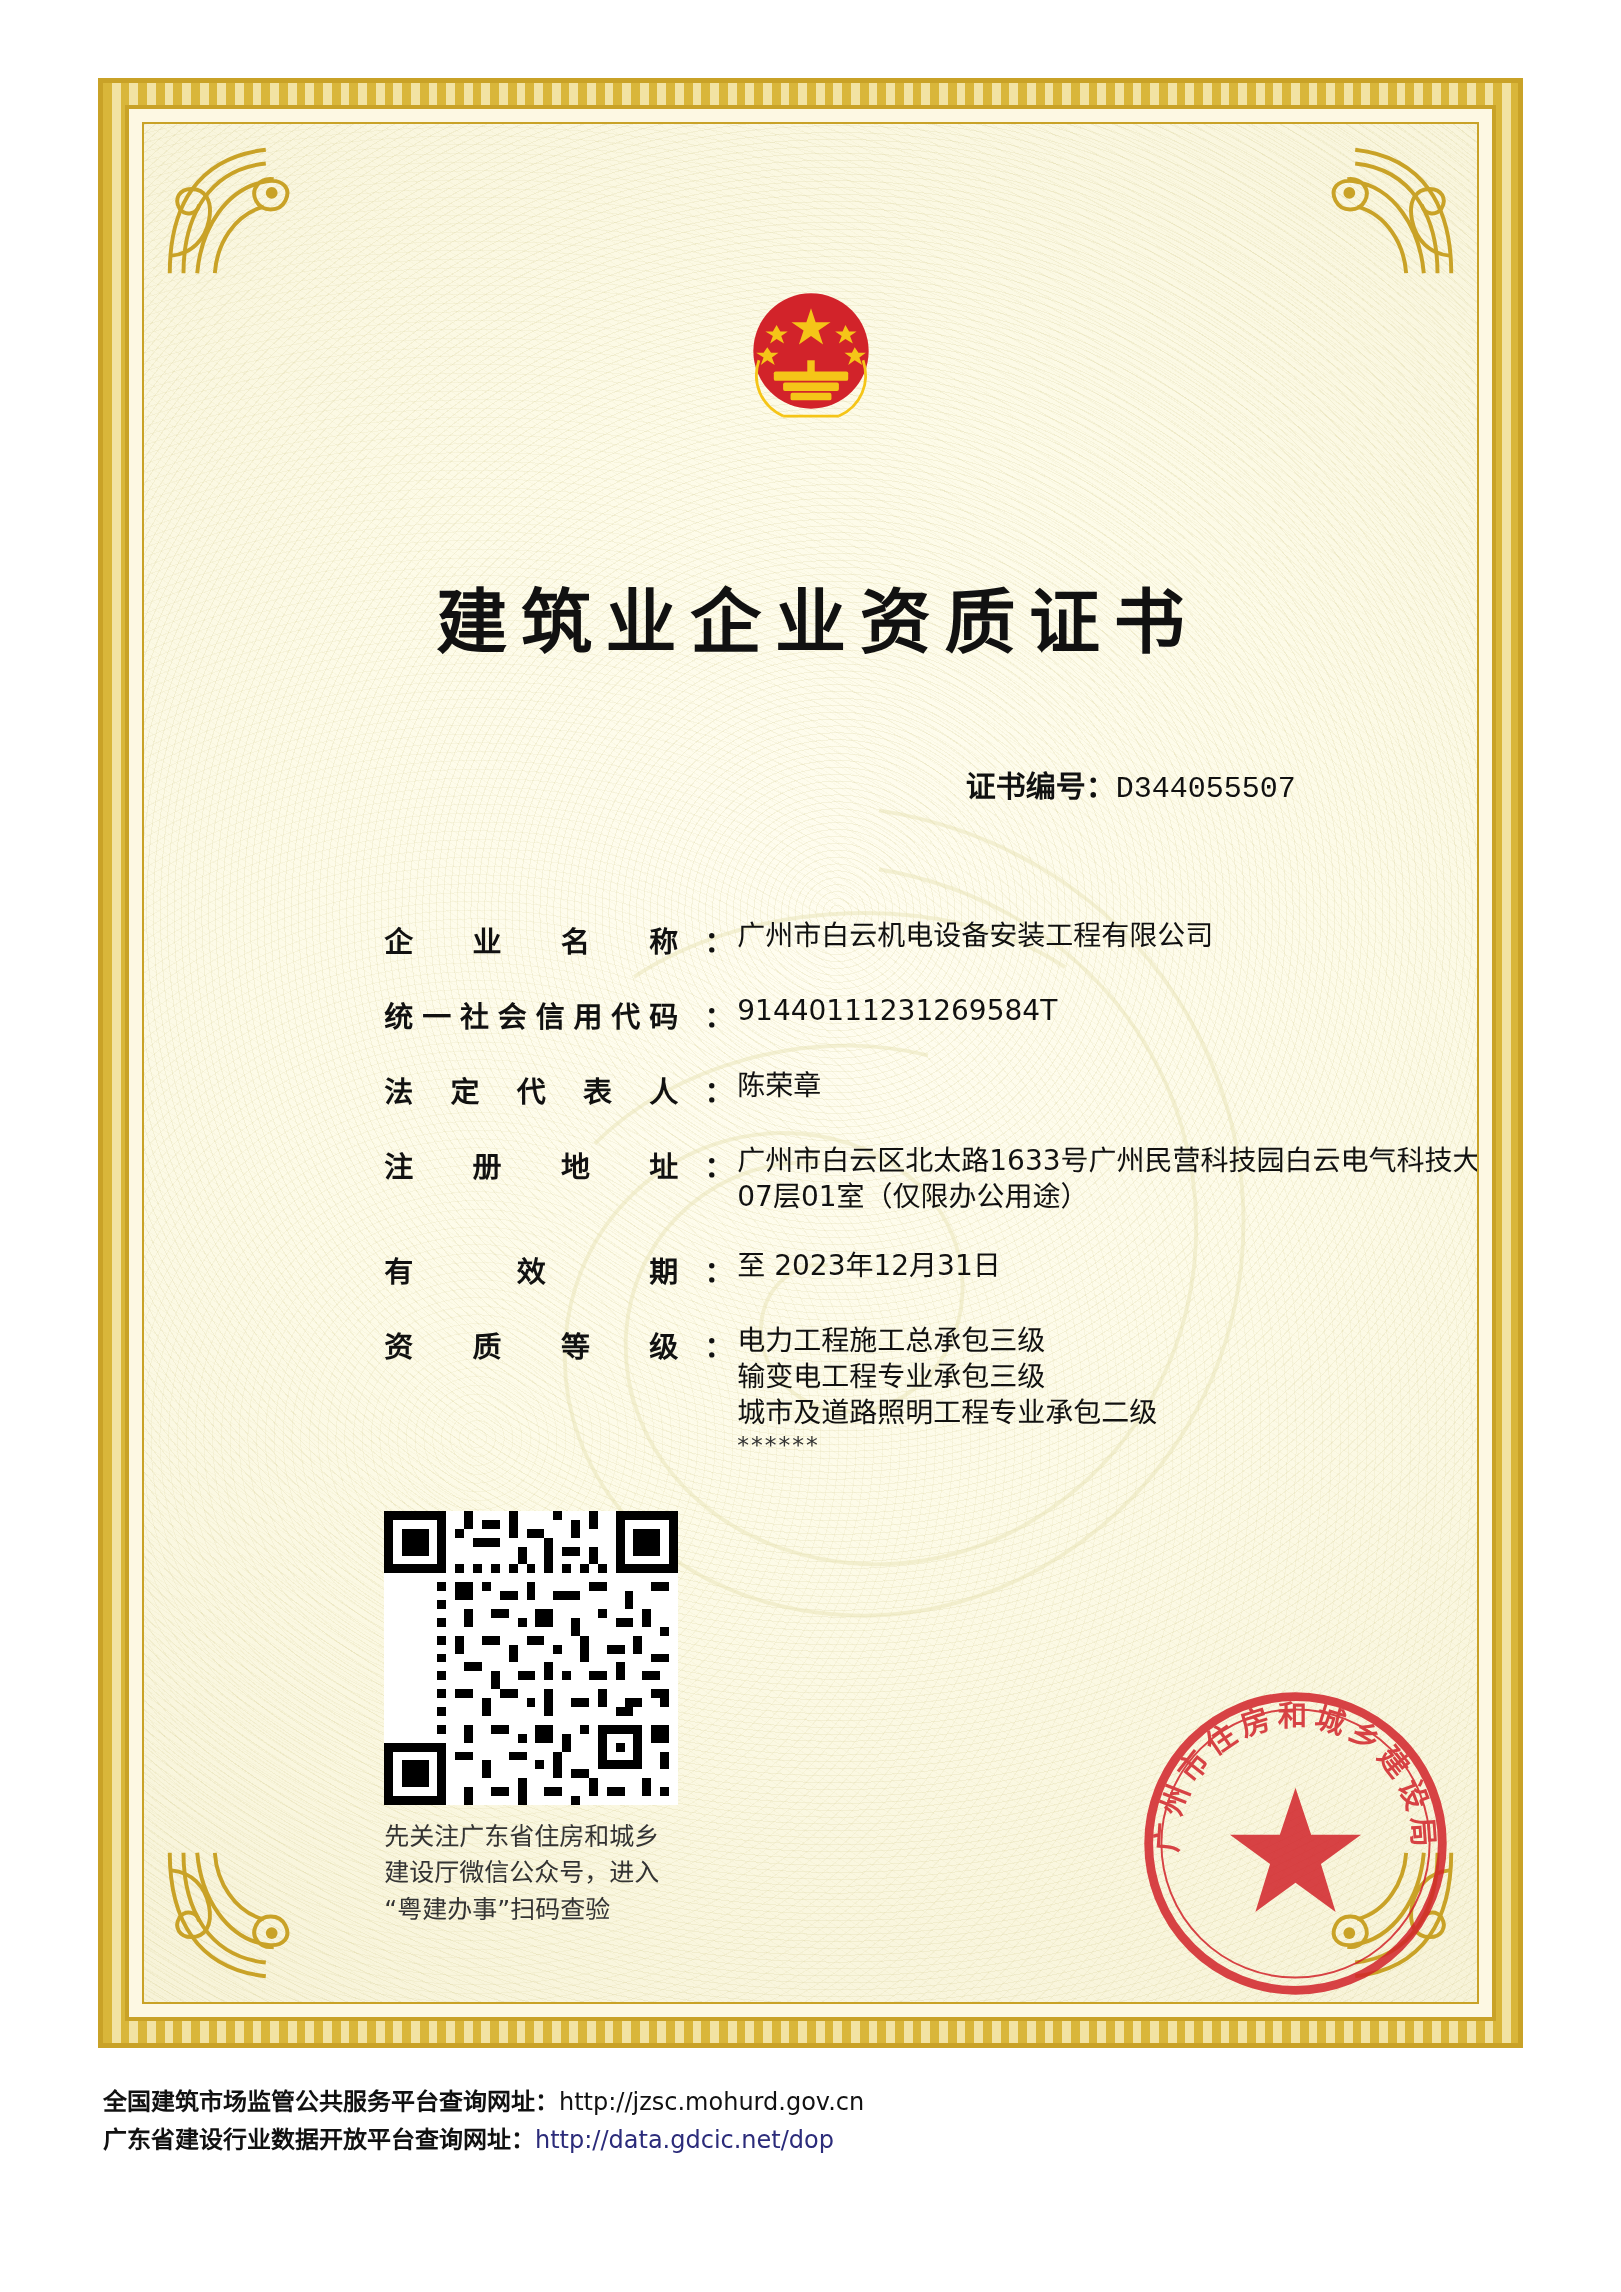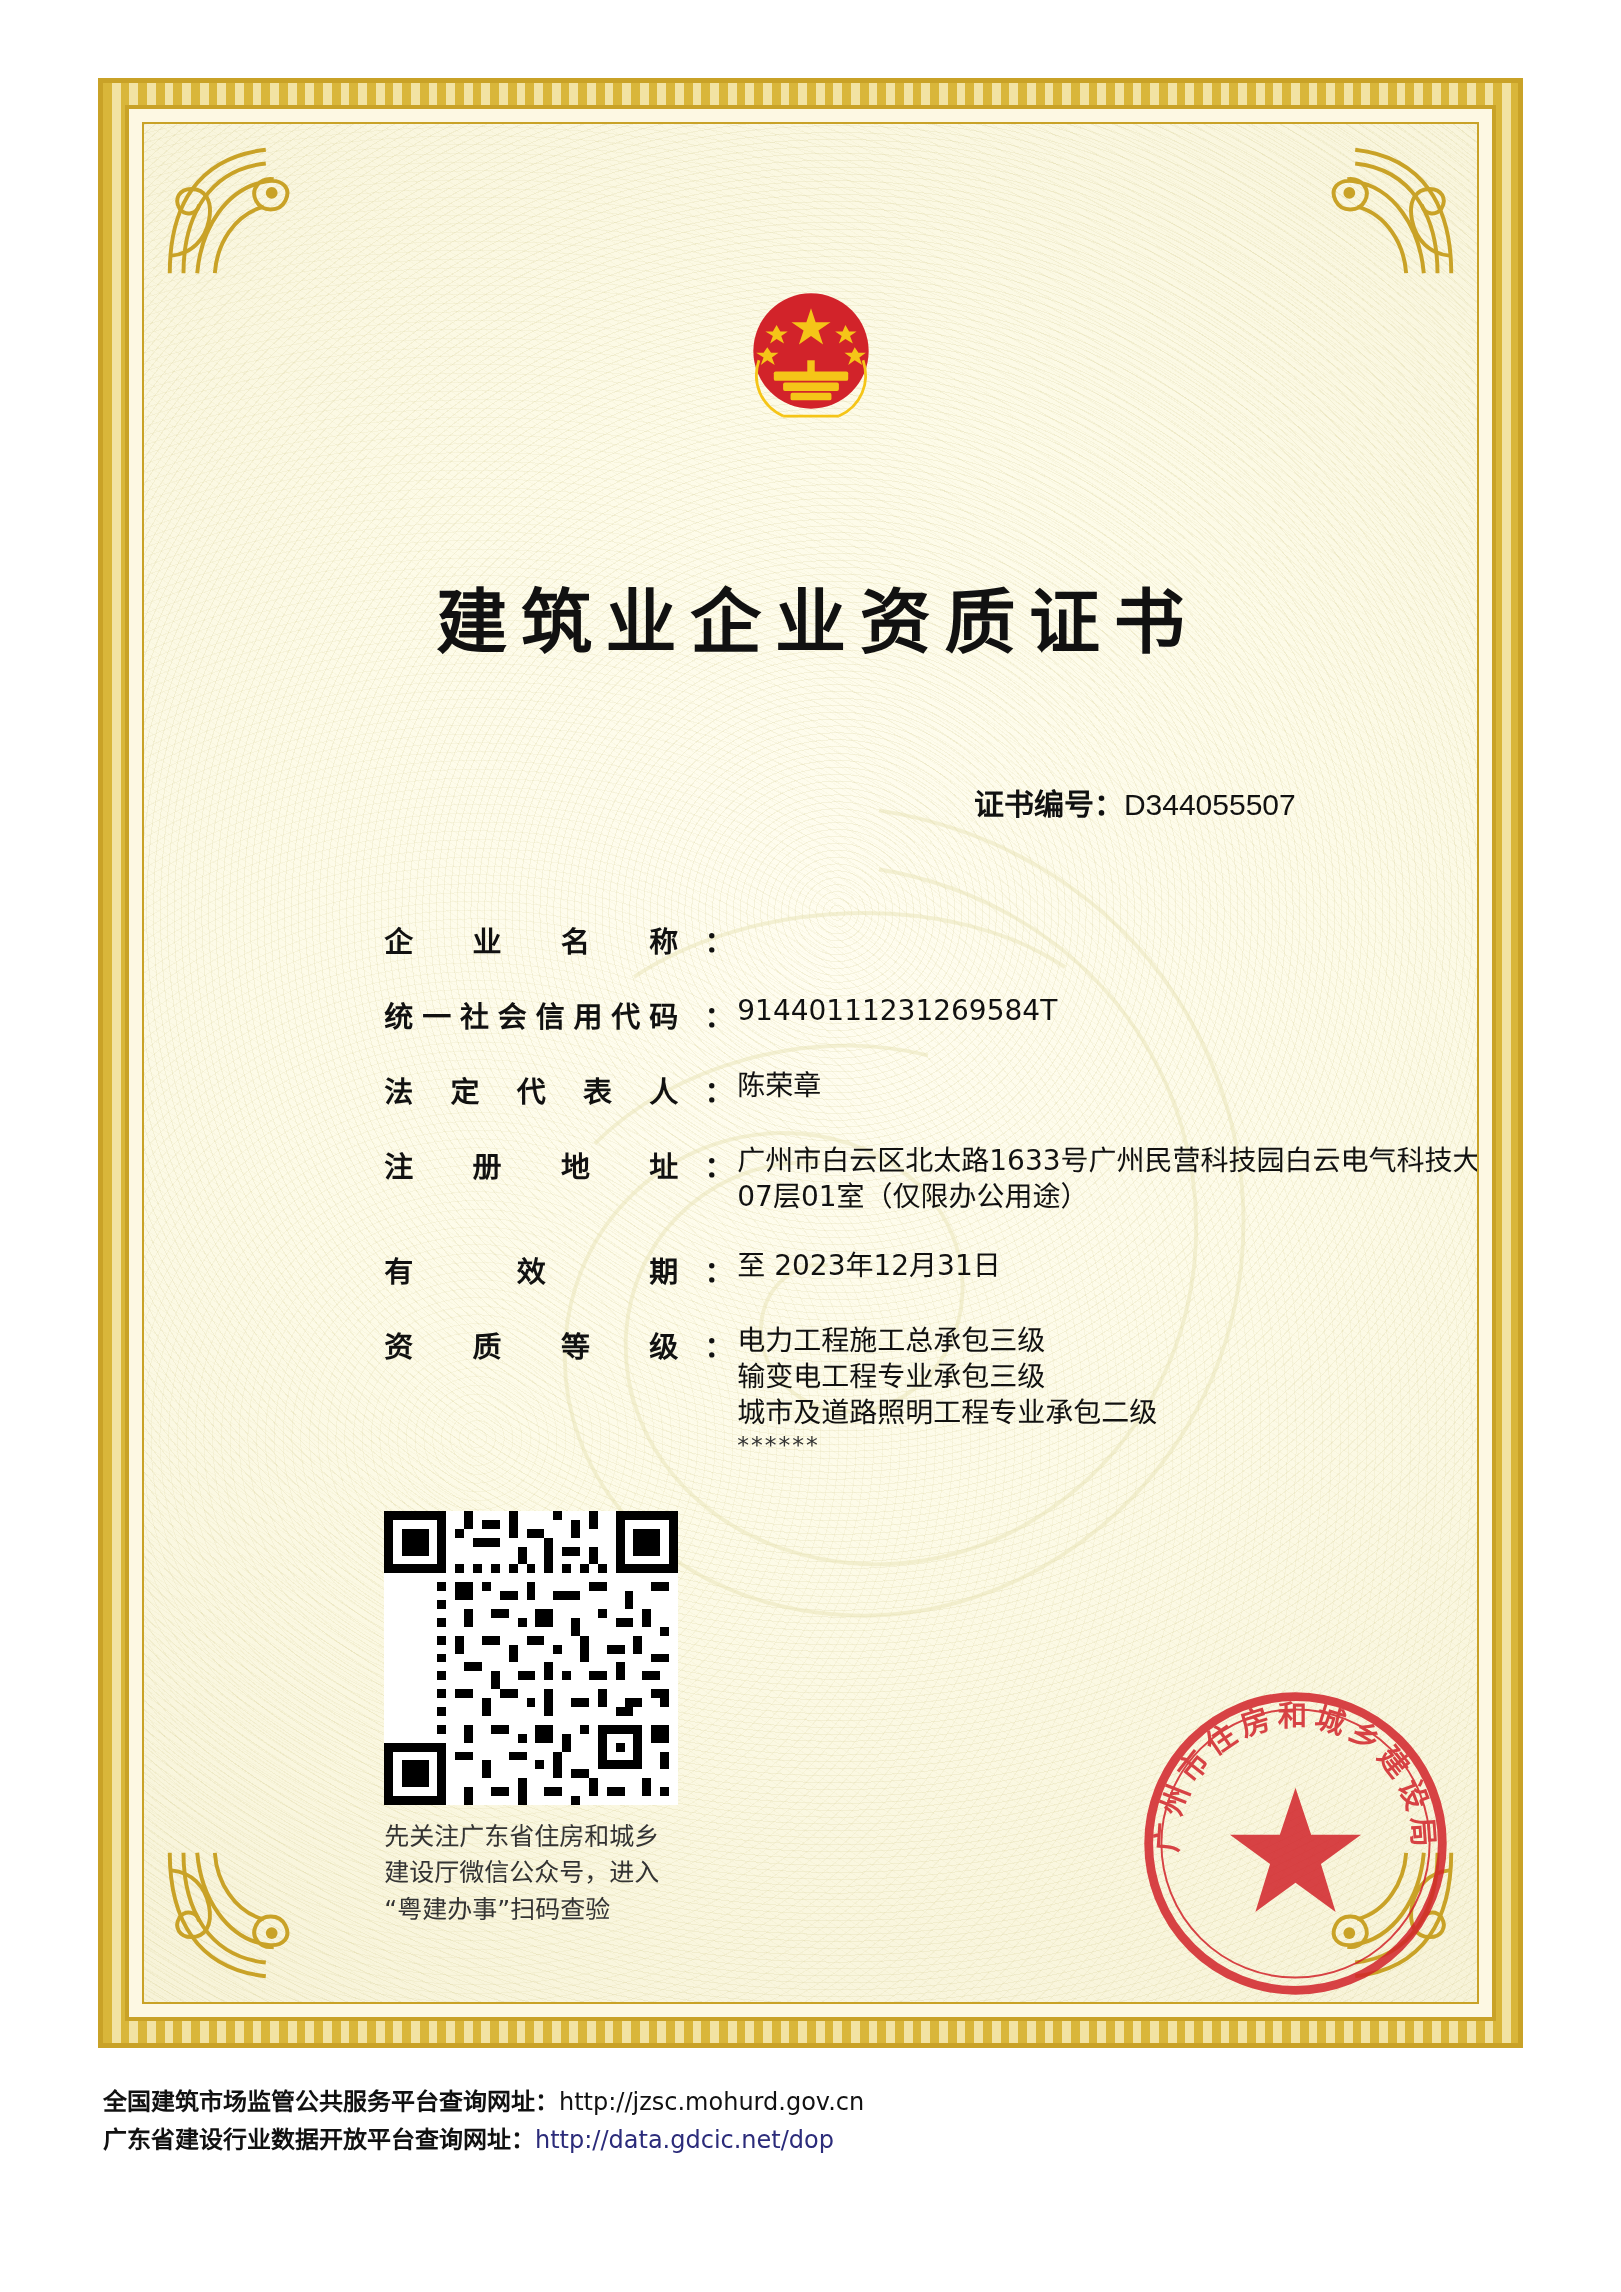--- a/index.html
+++ b/index.html
@@ -64,23 +64,23 @@
   
   .title{
     position:absolute;top:441px;left:0;width:100%;text-align:center;
     font-family:"DejaVu Sans","Liberation Sans",sans-serif;
     font-size:71px;font-weight:bold;letter-spacing:13.7px;color:#111;
     text-indent:13.7px;
   }
 
   
   .cert-no{
-    position:absolute;top:656px;right:181px;
+    position:absolute;top:638px;right:181px;
     font-size:30px;color:#111;font-weight:bold;
-    font-family:Liberation Sans, sans-serif;
+    font-family:Liberation Mono, monospace;
   }
   .cert-no .val{font-weight:normal;}
 
   
   .fields{
     position:absolute;left:240px;top:794px;width:1157px;
   }
   .row{display:flex;align-items:flex-start;margin-bottom:33px;}
   .label{
     width:353px;flex:0 0 353px;
@@ -225,20 +225,21 @@
           <div class="row">
             <div class="label">
               <span class="label-spread">
                 <span>企</span>
                 <span>业</span>
                 <span>名</span>
                 <span>称</span>
               </span>
                 <span class="colon">：</span>
             </div>
+            <div class="value">广州市白云机电设备安装工程有限公司</div>
           </div>
 
           <div class="row">
             <div class="label">
               <span class="label-spread" style="width:294px;">
                 <span>统</span>
                 <span>一</span>
                 <span>社</span>
                 <span>会</span>
                 <span>信</span>

